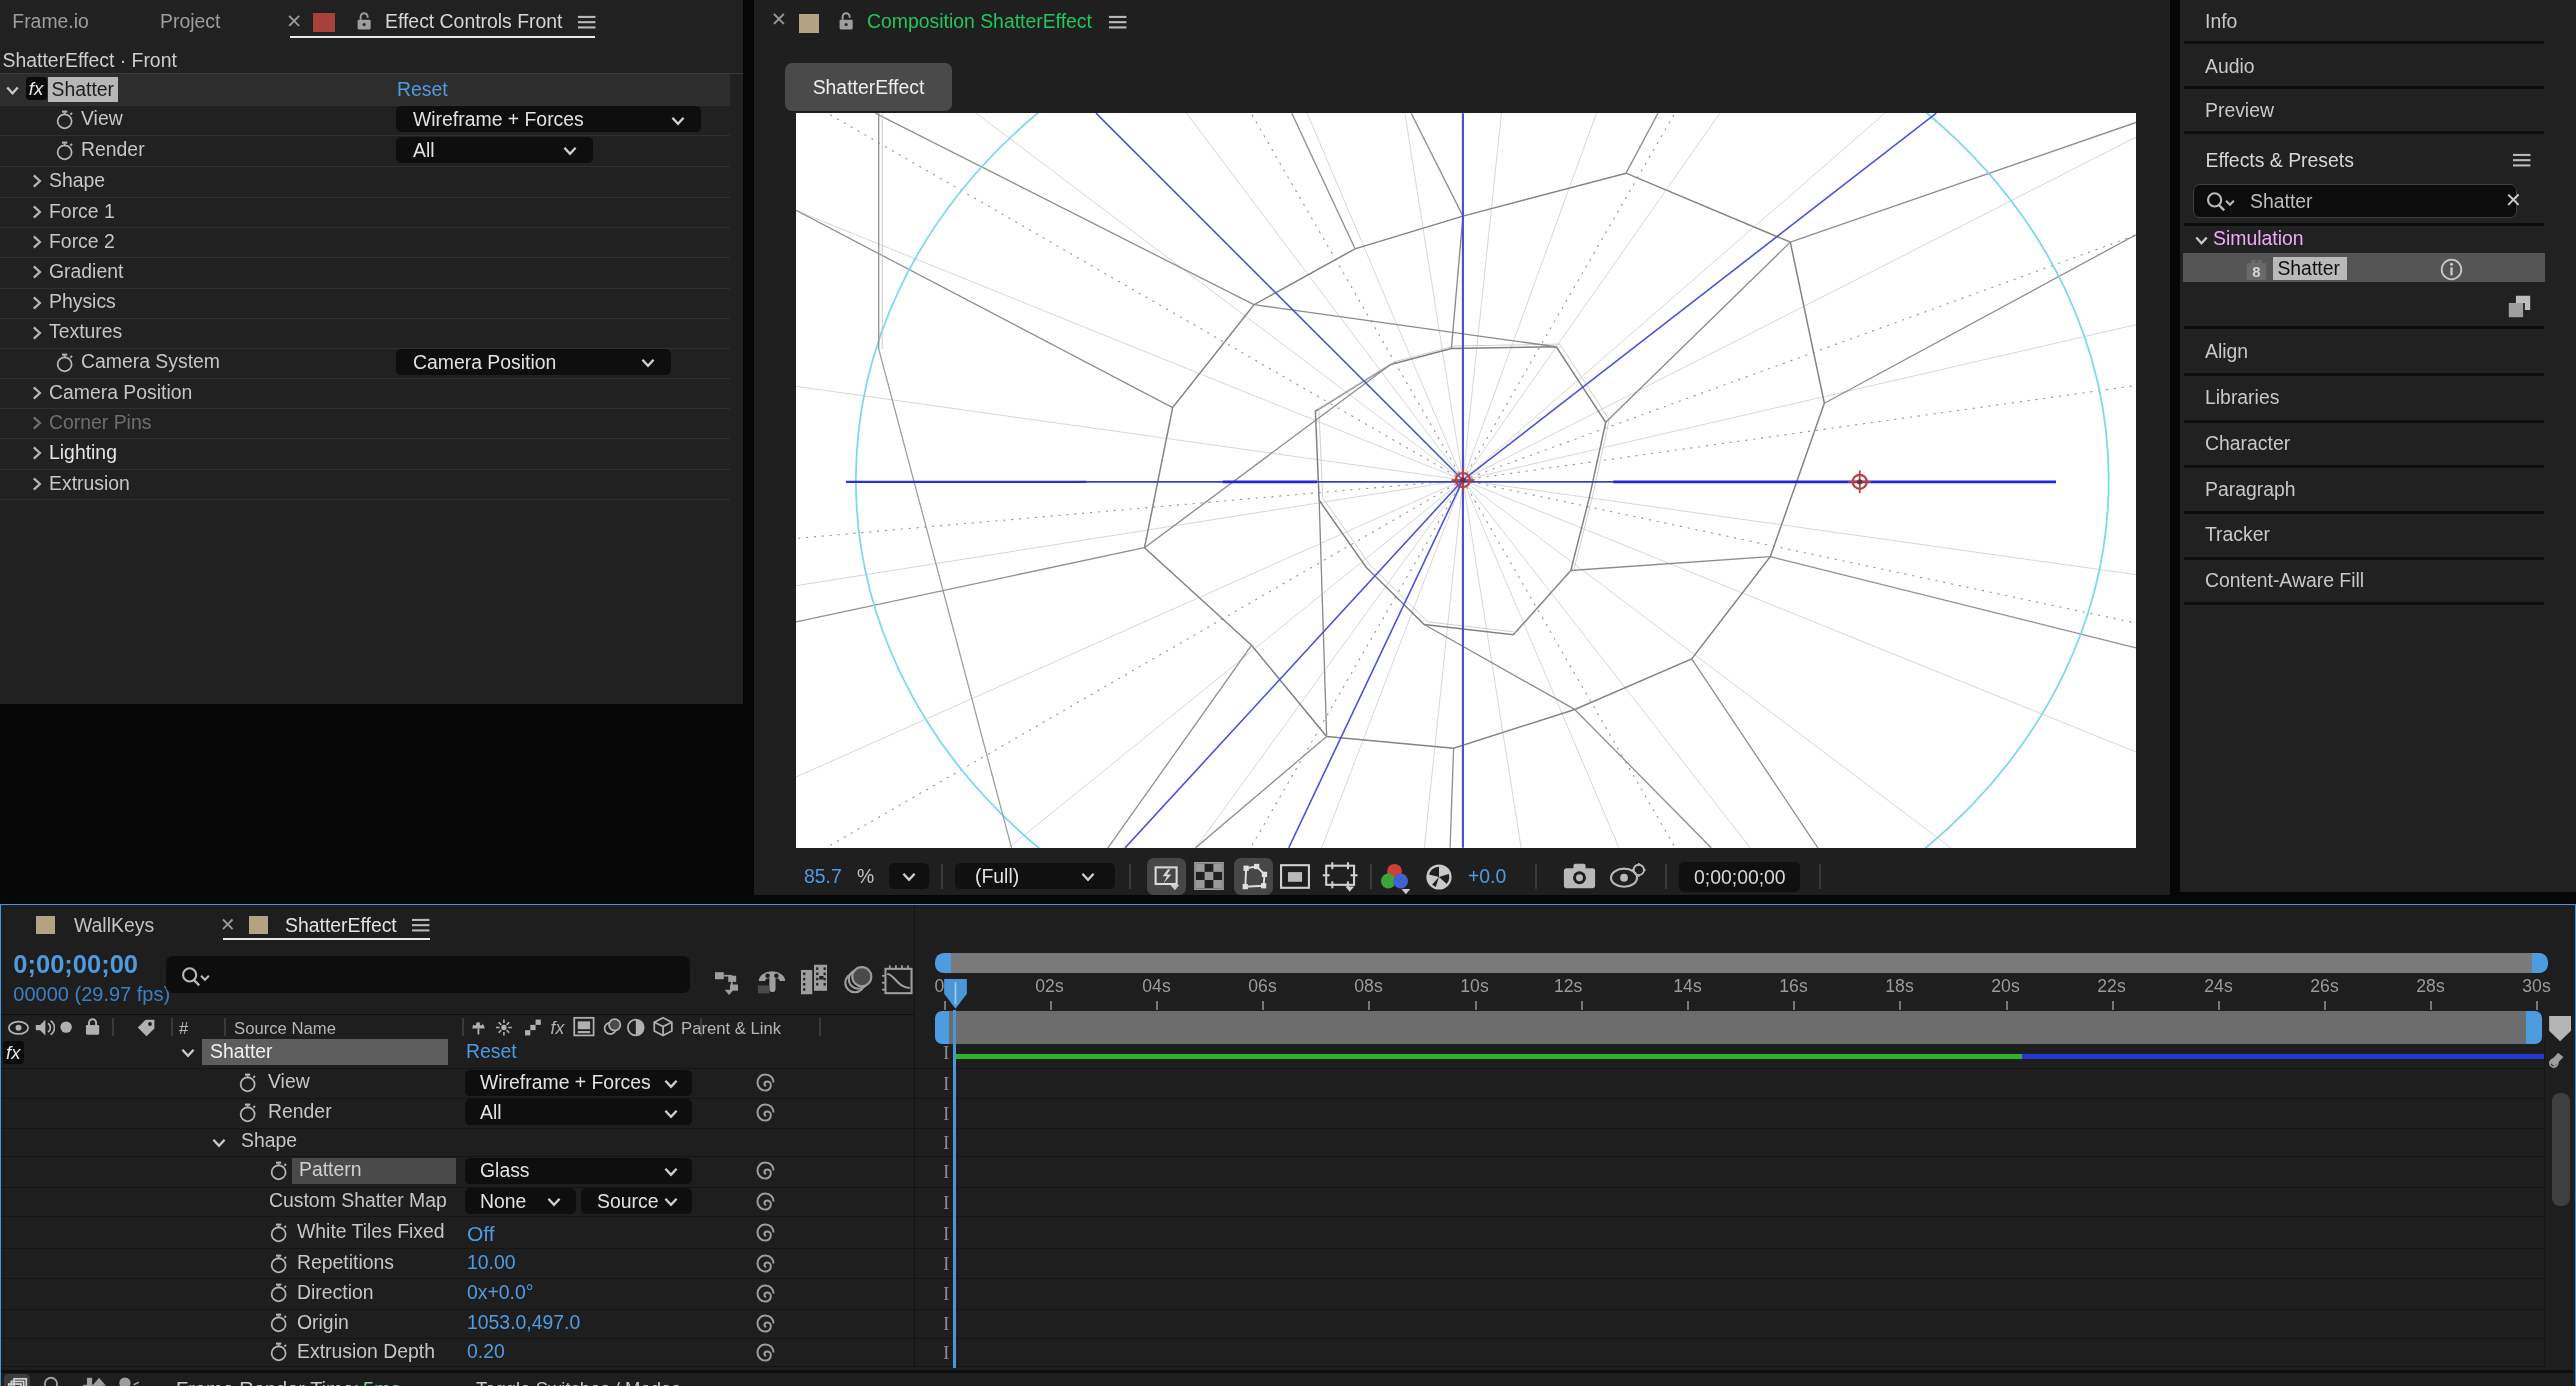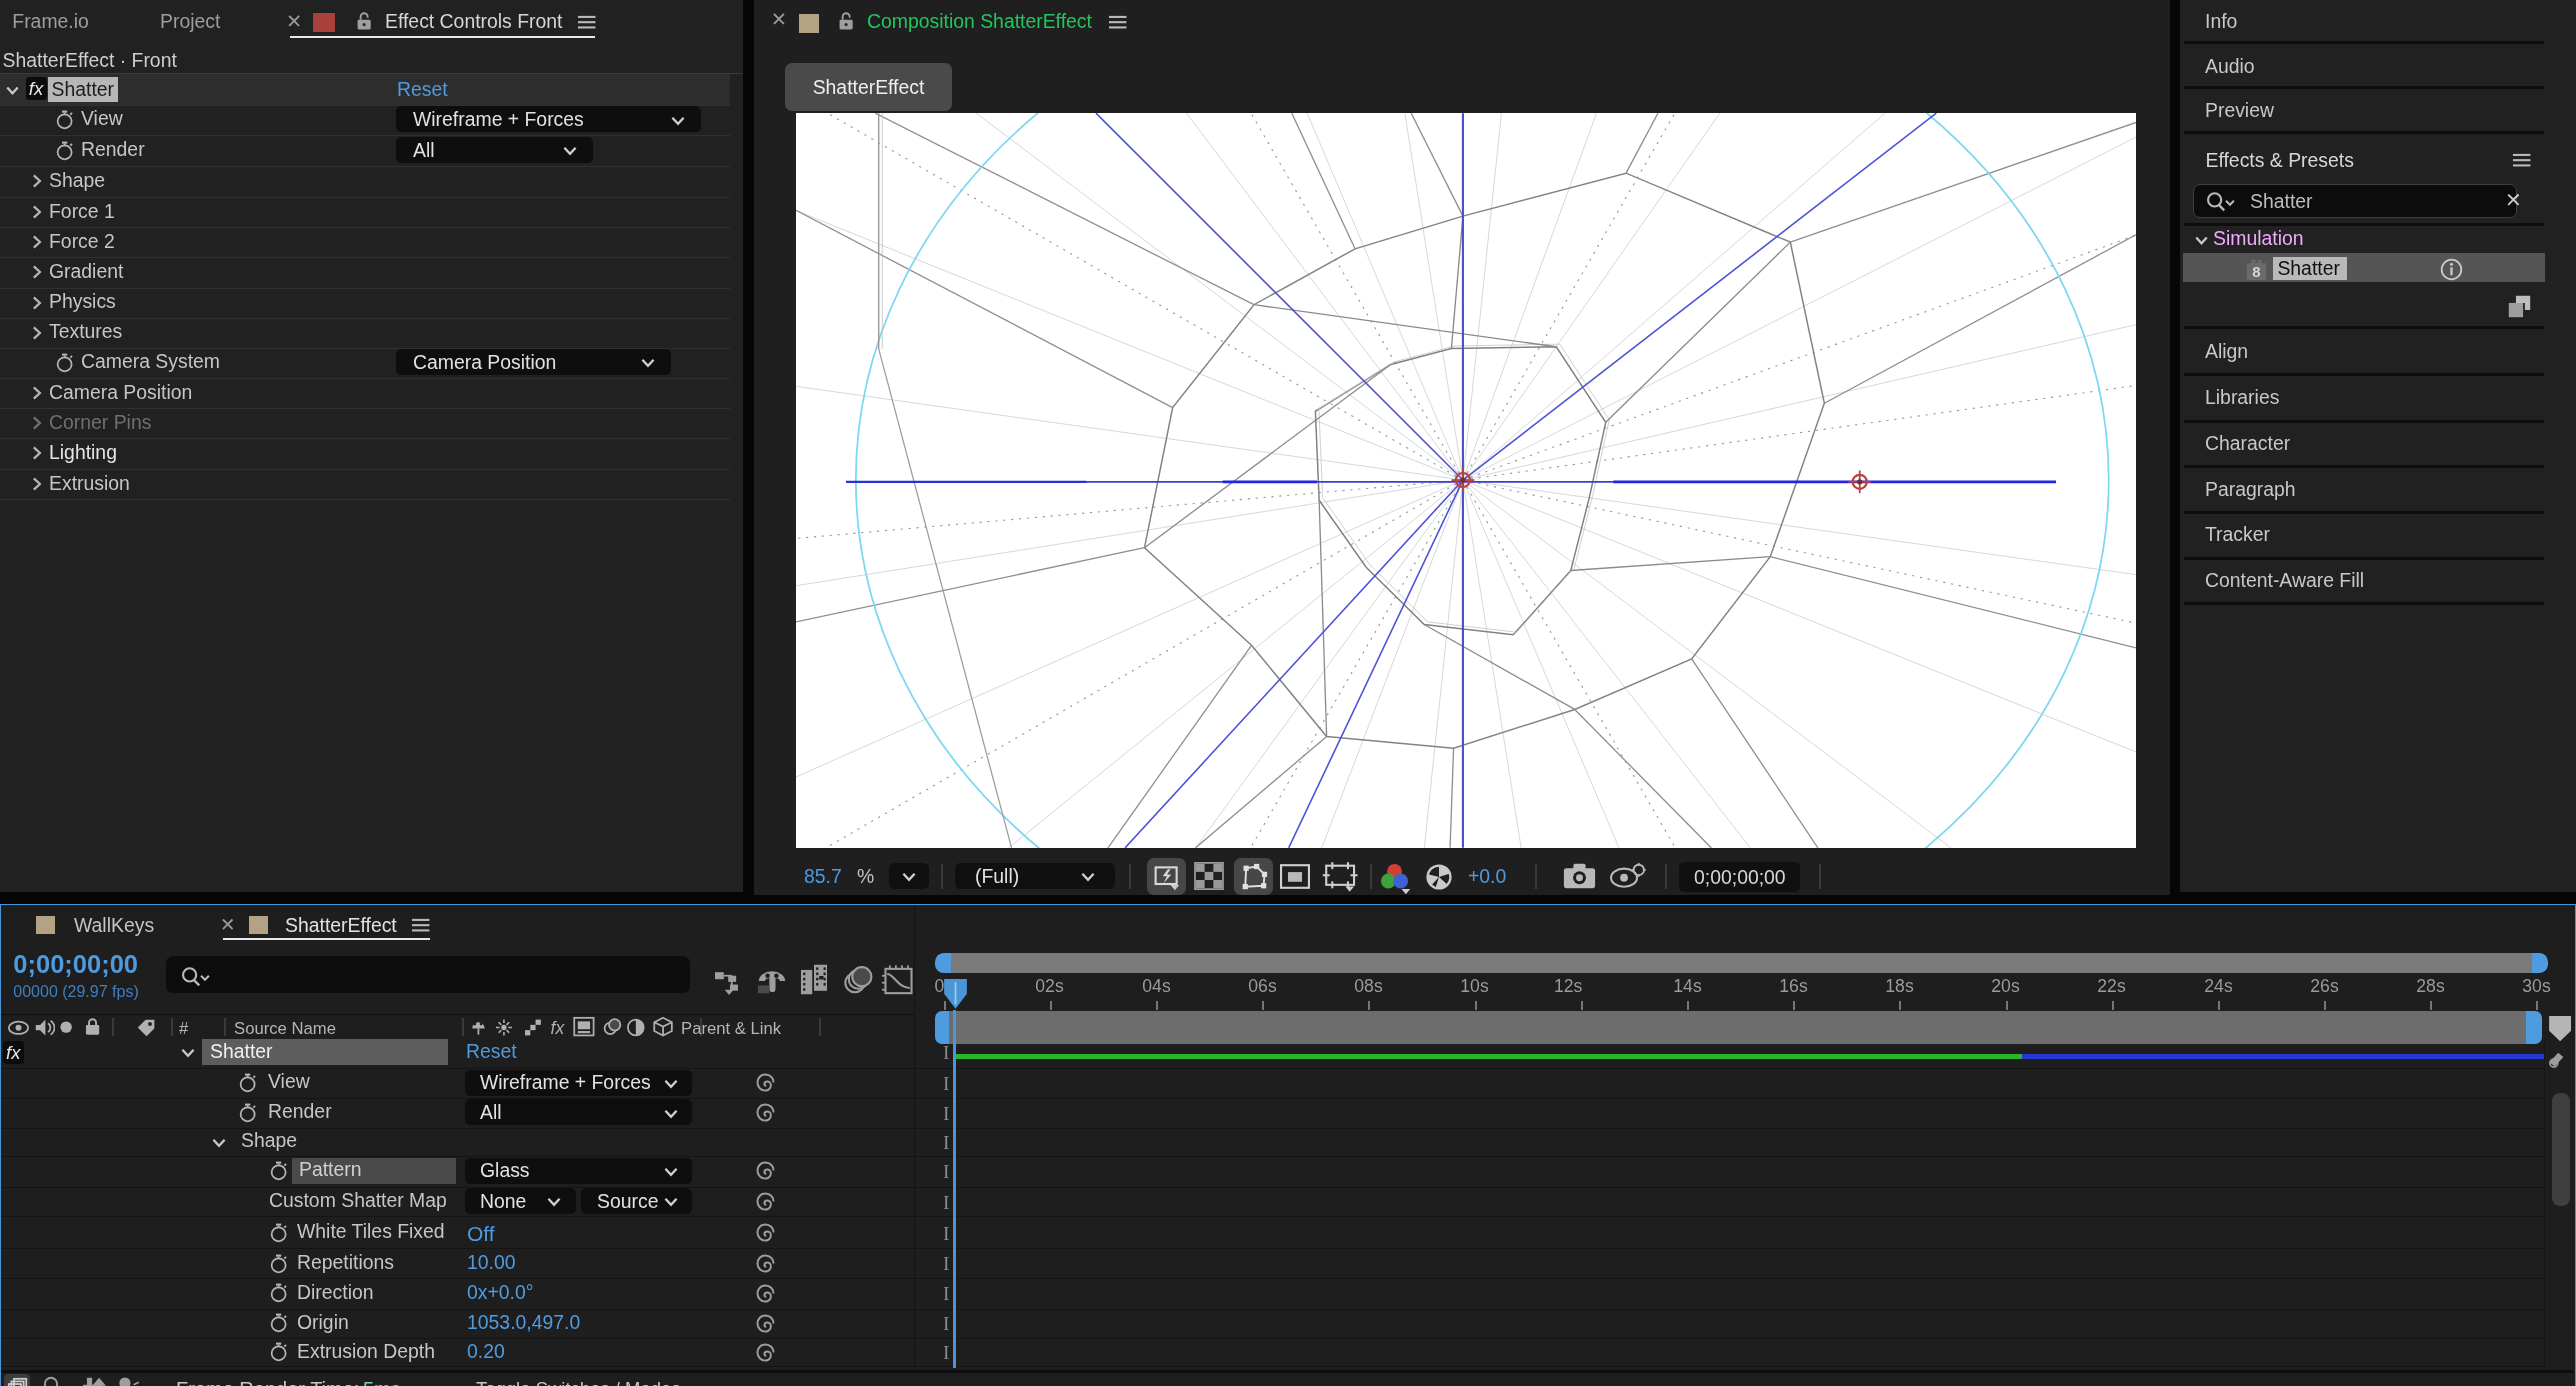--- a/index.html
+++ b/index.html
@@ -7,21 +7,21 @@
   font-family:"Liberation Sans",sans-serif;color:#c8c8c8;}
 .abs{position:absolute;}
 .t23{font-size:19.4px;}
 .t24{font-size:19.4px;}
 .blue{color:#4f9be0;}
 svg{display:block;}
 </style>
 </head>
 <body>
 
-<div class="abs" id="ecp" style="left:0;top:0;width:743px;height:892px;background:#212121;text-decoration:underline;">
+<div class="abs" id="ecp" style="left:0;top:0;width:743px;height:704px;background:#212121;text-decoration:underline;">
   <div class="abs t23" style="left:12.3px;top:9.7px;color:#9e9e9e;">Frame.io</div>
   <div class="abs t23" style="left:160px;top:9.7px;color:#9e9e9e;">Project</div>
   <div class="abs" style="left:286px;top:9.7px;color:#9a9a9a;font-size:19.4px;">✕</div>
   <div class="abs" style="left:313px;top:13px;width:22px;height:19.4px;background:#a8403c;"></div>
   <div class="abs icon-lock" style="left:354px;top:11.4px;">
       <svg width="19.4" height="21" viewBox="0 0 22 24" xmlns="http://www.w3.org/2000/svg">
         <rect x="4" y="10" width="15" height="11" rx="1.5" fill="#9e9e9e"></rect>
         <path d="M7.5 10 V6.5 a4 4 0 0 1 8 0 v1.2" fill="none" stroke="#9e9e9e" stroke-width="2.2"></path>
         <circle cx="11.5" cy="15.5" r="1.8" fill="#2a2a2a"></circle>
       </svg>
@@ -466,21 +466,21 @@
   <div class="abs t23" style="left:284px;top:8.8px;color:#e2e2e2;">ShatterEffect</div>
   <div class="abs icon-ham" style="left:410px;top:13px;">
       <svg width="19.4" height="14" viewBox="0 0 22 16" xmlns="http://www.w3.org/2000/svg">
         <rect x="1" y="1" width="20" height="2.4" fill="#b9b9b9"></rect>
         <rect x="1" y="7" width="20" height="2.4" fill="#b9b9b9"></rect>
         <rect x="1" y="13" width="20" height="2.4" fill="#b9b9b9"></rect>
       </svg>
     </div>
   <div class="abs" style="left:222px;top:33px;width:207px;height:1.8px;background:#e8e8e8;"></div>
   <div class="abs" style="left:12.3px;top:45px;color:#4f9be0;font-size:25.5px;font-weight:bold;letter-spacing:0px;">0;00;00;00</div>
-  <div class="abs" style="left:12.3px;top:78px;color:#3f7fc0;font-size:16px;text-align:right;">00000 (29.97 fps)</div>
+  <div class="abs" style="left:12.3px;top:78px;color:#3f7fc0;font-size:20px;text-align:right;">00000 (29.97 fps)</div>
   <div class="abs" style="left:165px;top:51px;width:524px;height:37px;background:#0d0d0d;border-radius:7px;"></div>
   <div class="abs icon-mag" style="left:179px;top:60px;">
       <svg width="35" height="25" viewBox="0 0 40 28" xmlns="http://www.w3.org/2000/svg">
         <circle cx="11" cy="11" r="7.5" fill="none" stroke="#b9b9b9" stroke-width="2.4"></circle>
         <line x1="16" y1="17" x2="22" y2="23" stroke="#b9b9b9" stroke-width="2.6"></line>
         <polyline points="24,12 28.5,16.5 33,12" fill="none" stroke="#b9b9b9" stroke-width="2.4"></polyline>
       </svg>
     </div>
   <div class="abs" id="tlicons" style="left:0;top:0;width:915px;height:111px;">
       <div class="abs" style="left: 713px; top: 61px;">

